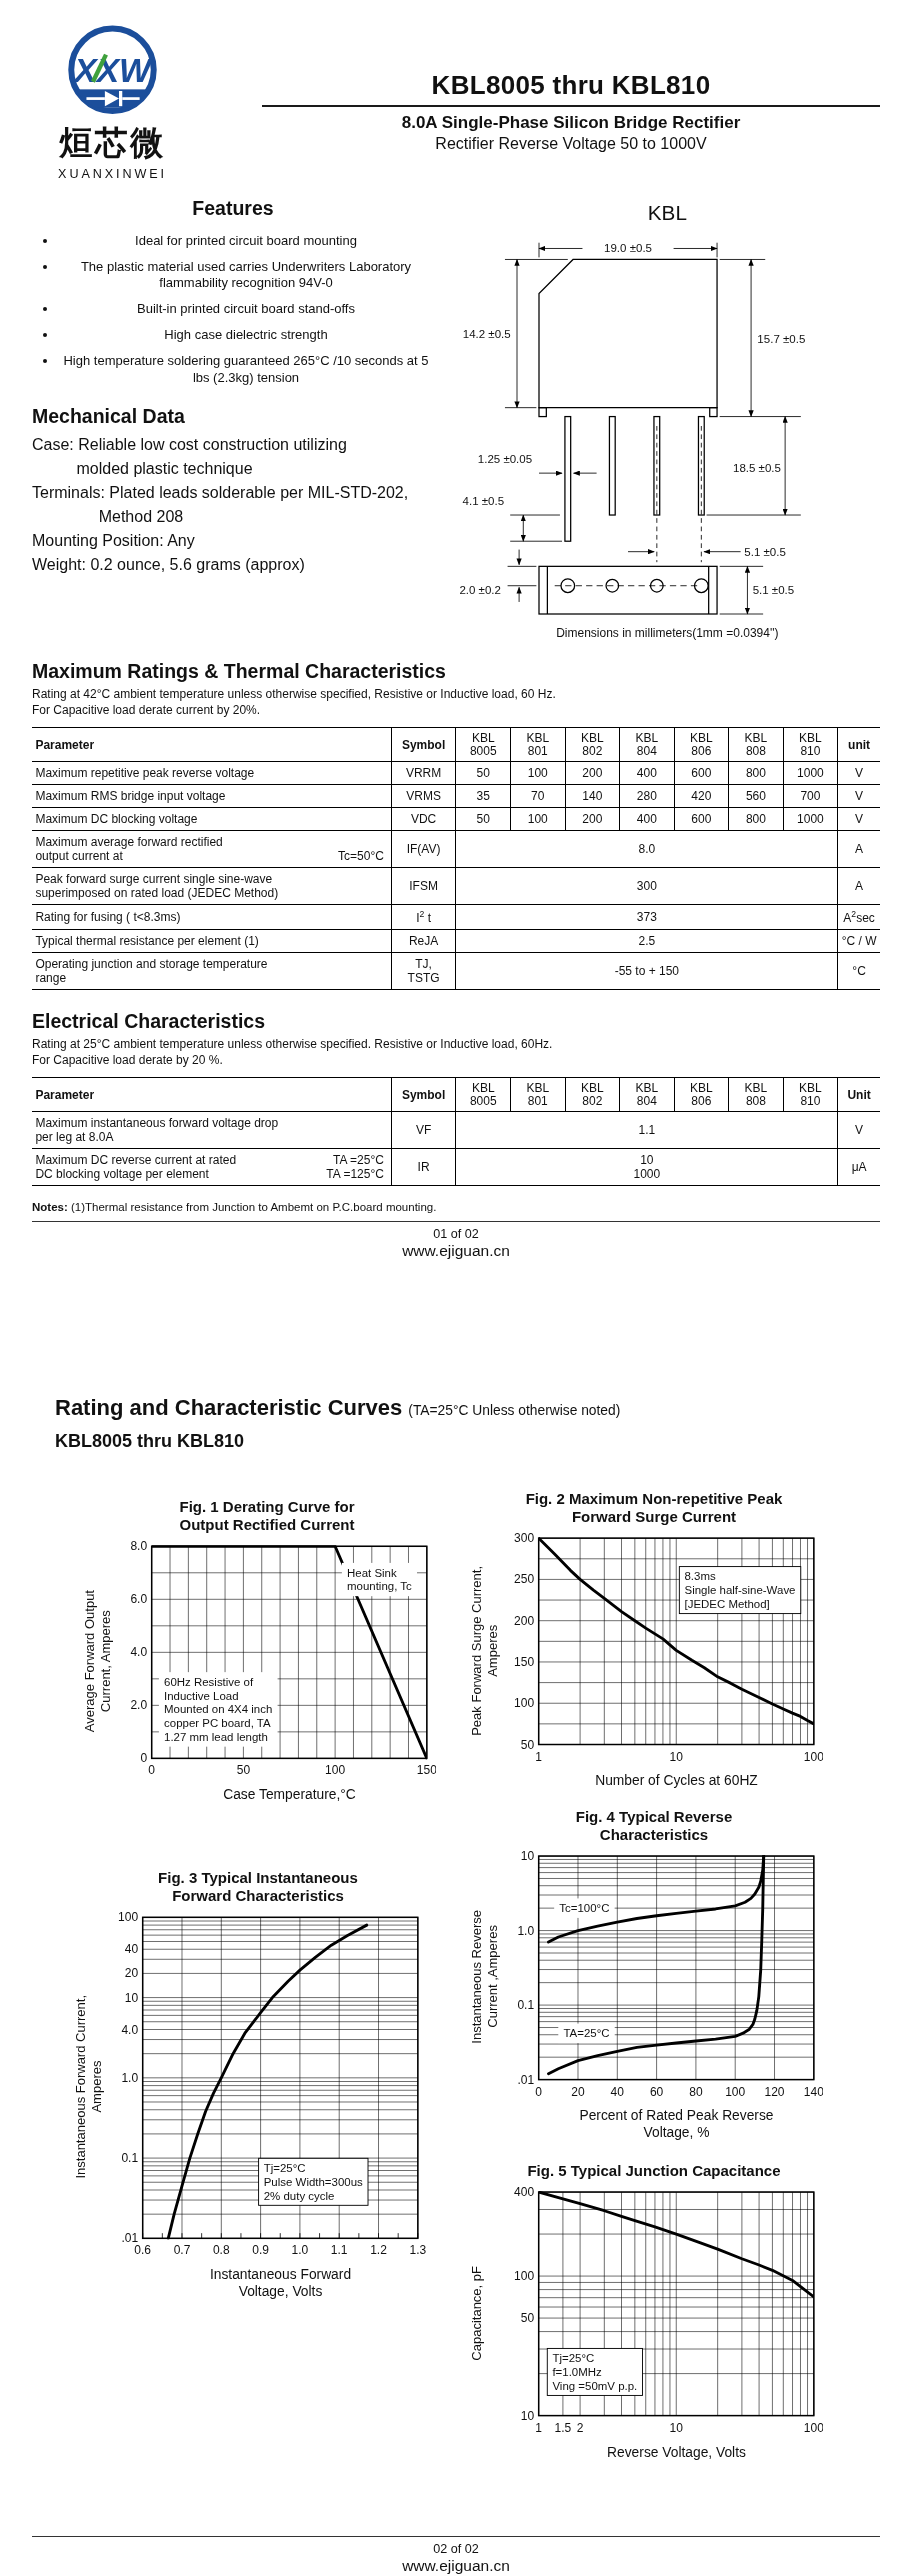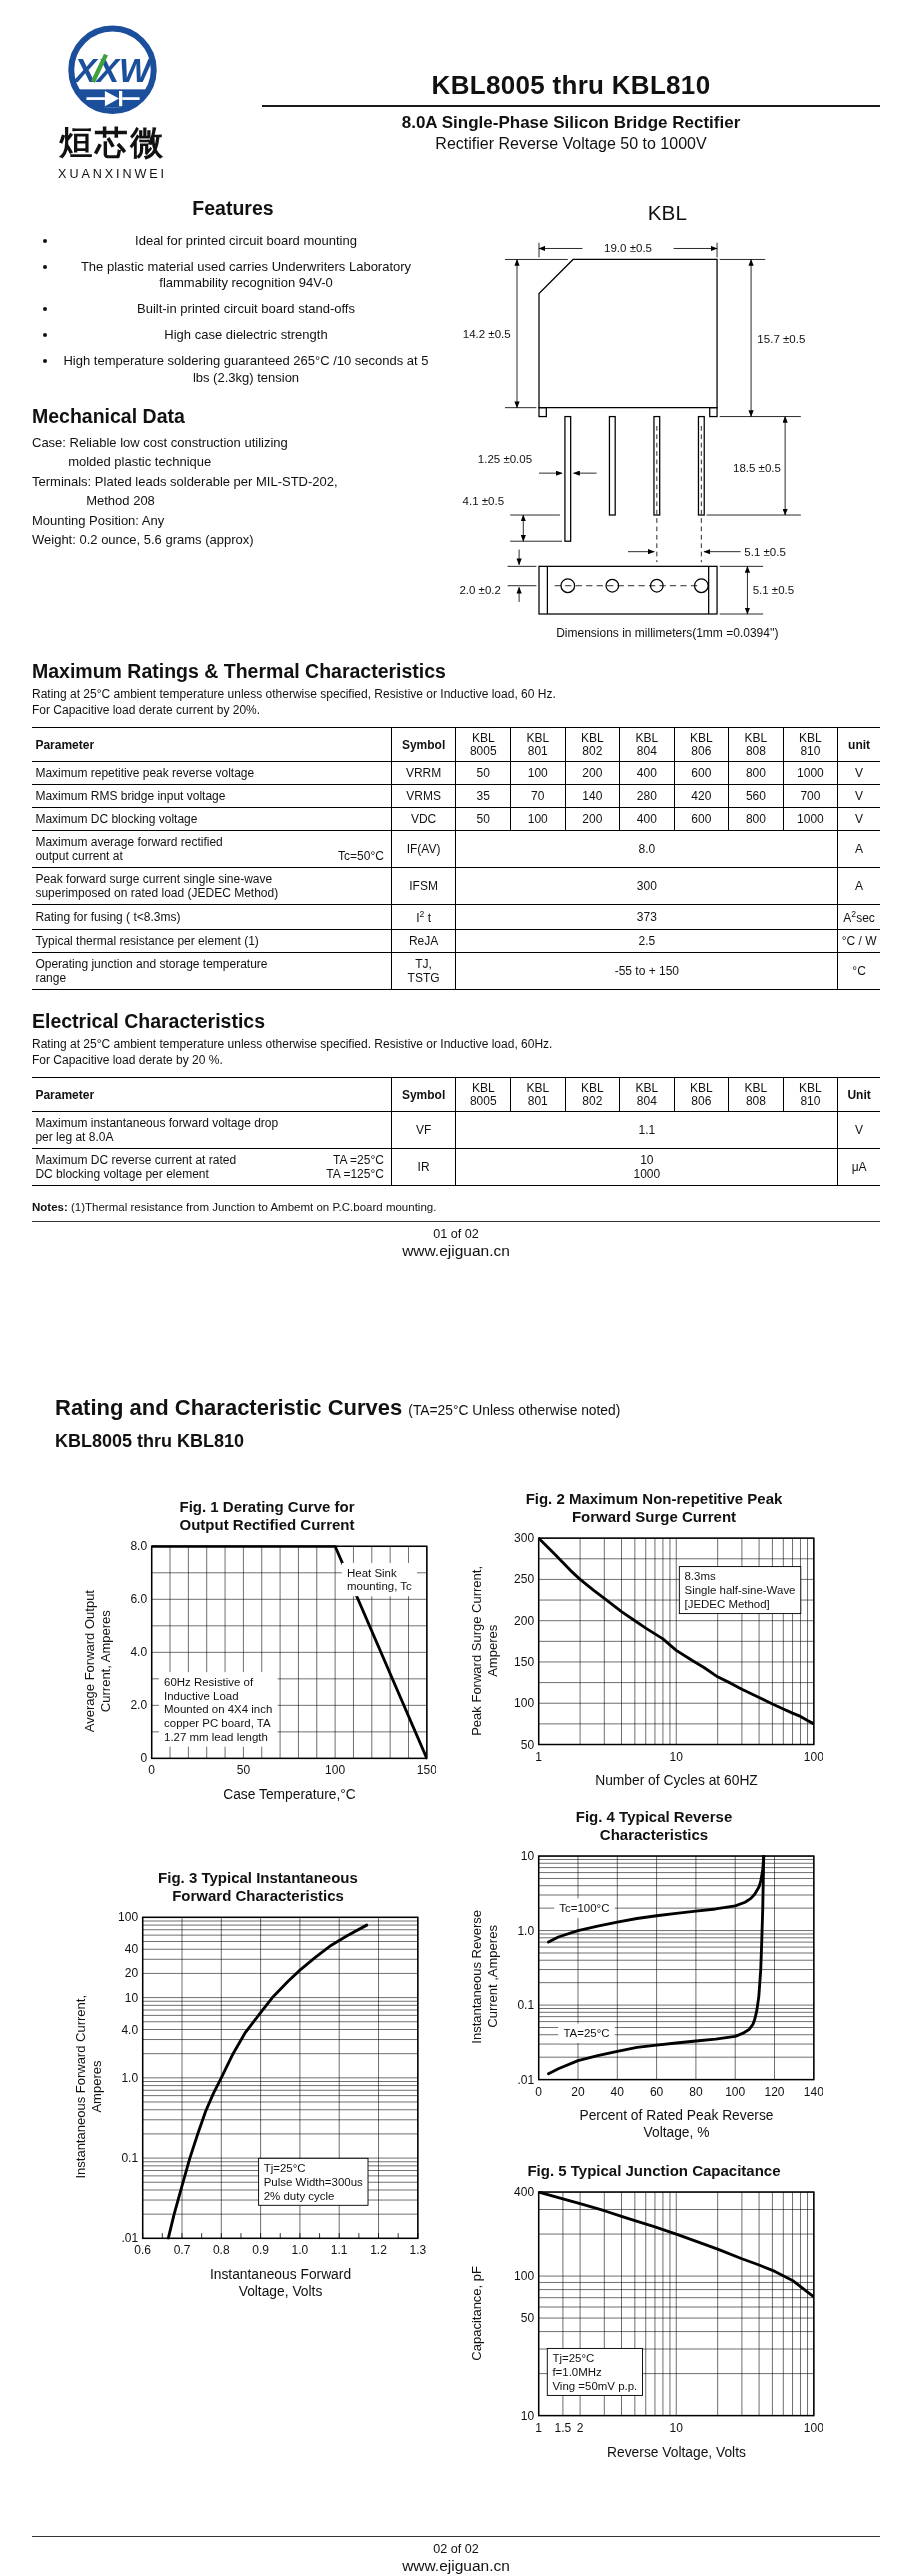--- a/index.html
+++ b/index.html
@@ -20,21 +20,21 @@
   .titleblock h3{margin:2.3px 0 0 0;font-size:16px;font-weight:normal;text-align:center;}
 
   
   .cols{display:flex;margin-top:16px;}
   .leftcol{width:402px;flex:none;}
   .rightcol{flex:1;padding-left:20.7px;}
   .sec{font-size:19.5px;font-weight:bold;margin:19.5px 0 4.6px 0;}
   .sec.first{margin-top:0;text-align:center;}
   .features-list{margin:12.6px 0 0 0;padding-left:26px;font-size:13px;line-height:1.25;}
   .features-list li{margin-bottom:9.8px;text-align:center;}
-  .mech{margin-top:2px;font-size:13px;line-height:1.5;white-space:pre-wrap;}
+  .mech{margin-top:2px;font-size:16px;line-height:1.5;white-space:pre-wrap;}
   .pkg-title{font-size:20.7px;text-align:center;margin:3.4px 0 1.1px 0;}
   .pkg-note{font-size:12px;text-align:center;margin-top:1.1px;}
 
   
   .tnote{font-size:12px;line-height:1.32;}
   table.ds{border-collapse:collapse;width:100%;margin-top:8px;table-layout:fixed;}
   table.ds th,table.ds td{padding:4px 3.4px;font-size:12px;vertical-align:middle;}
   table.ds th{font-weight:bold;text-align:center;}
   table.ds th.c-param{text-align:left;}
   table.ds th.c-model{font-weight:normal;line-height:1.06;}
@@ -212,21 +212,21 @@
                 <text x="8" y="700" text-anchor="start">2.0 ±0.2</text>
                 <text x="568" y="700" text-anchor="start">5.1 ±0.5</text>
               </g>
           </svg>
         </div>
         <div class="pkg-note">Dimensions in millimeters(1mm =0.0394'')</div>
       </div>
     </div>
 
     <h2 class="sec">Maximum Ratings &amp; Thermal Characteristics</h2>
-    <div class="tnote">Rating at 25°C ambient temperature unless otherwise specified, Resistive or Inductive load, 60 Hz.</div>
+    <div class="tnote">Rating at 42°C ambient temperature unless otherwise specified, Resistive or Inductive load, 60 Hz.</div>
     <div class="tnote">For Capacitive load derate current by 20%.</div>
     <table class="ds">
         <colgroup>
           <col style="width: 349px;">
           <col style="width: 63px;">
           <col style="width: 53px;">
           <col style="width: 53px;">
           <col style="width: 53px;">
           <col style="width: 53px;">
           <col style="width: 53px;">

